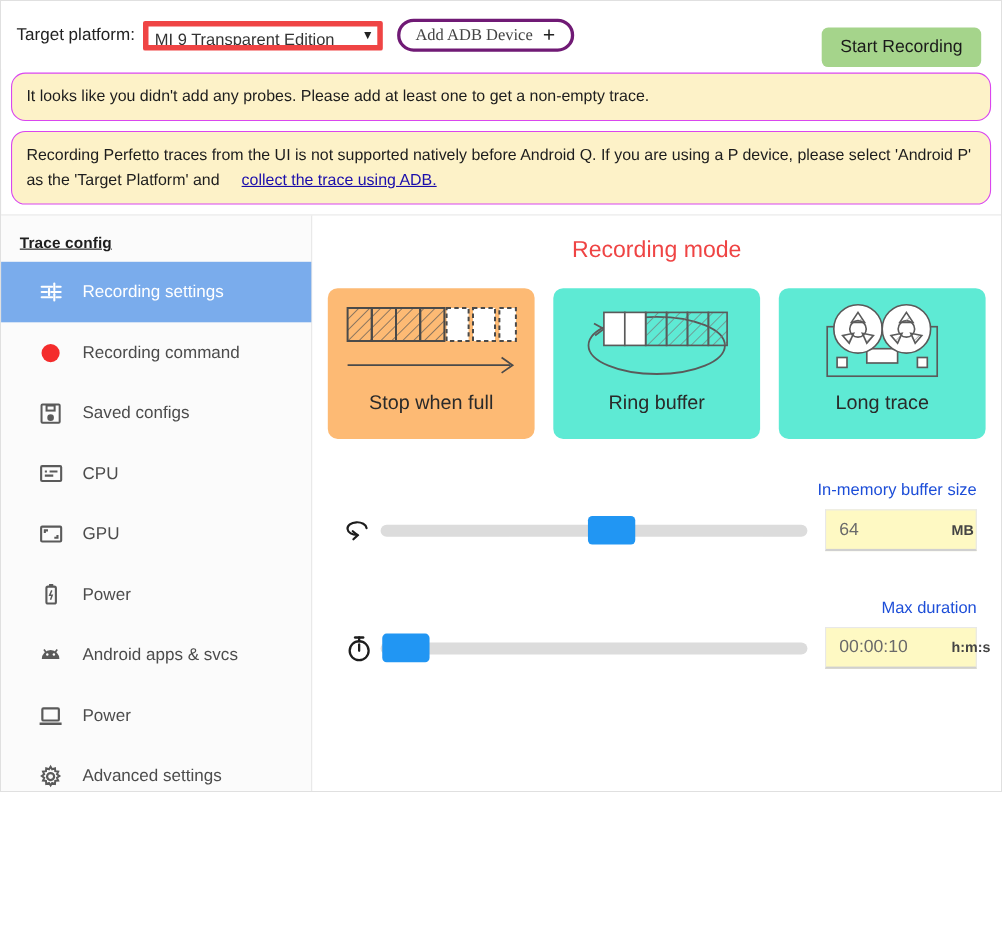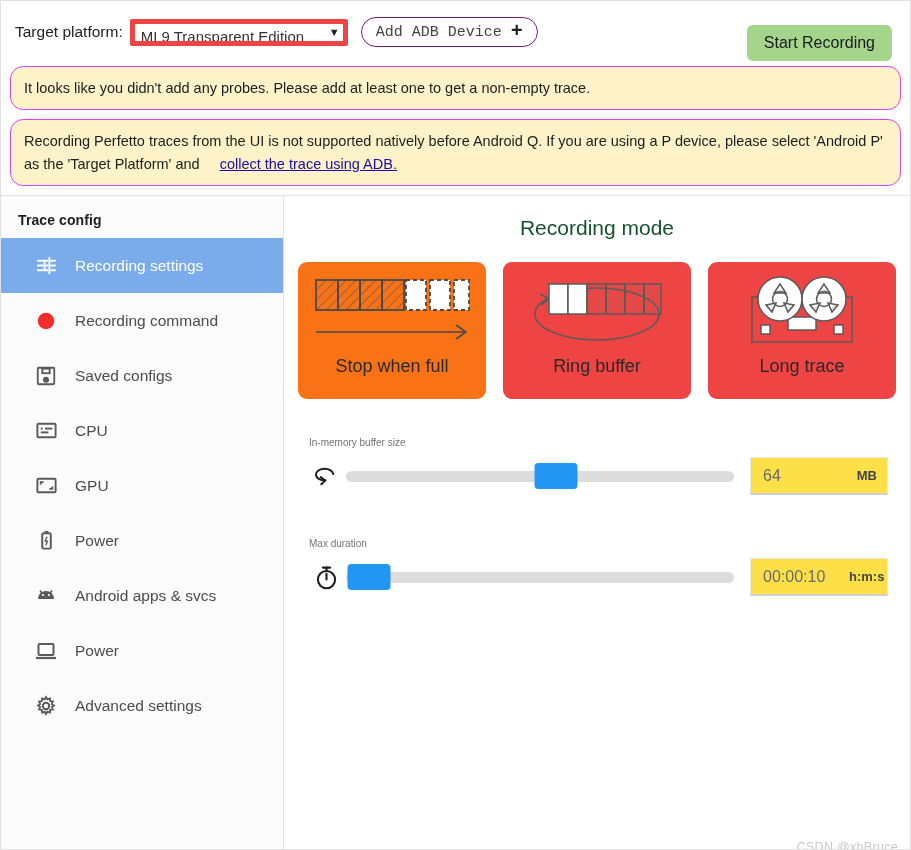--- a/index.html
+++ b/index.html
@@ -4,21 +4,21 @@
 <style>
   * { box-sizing: border-box; }
   html, body {
     margin: 0; padding: 0;
     background: #ffffff;
     font-family: "Liberation Sans", "DejaVu Sans", sans-serif;
   }
   #page {
     position: relative;
     width: 911px;
-    height: 850px;
+    height: 720px;
     background: #fff;
     overflow: hidden;
     border: 1px solid #e0e0e0;
   }
 
   
   .topbar {
     position: relative;
     height: 62px;
     display: flex;
@@ -50,25 +50,25 @@
   .select-wrap .chev {
     position: absolute;
     right: 8px; top: 50%;
     transform: translateY(-50%);
     pointer-events: none;
     font-size: 11px;
     color: #222;
   }
   .adb-btn {
     margin-left: 13px;
-    border: 1px solid #701a75;
+    border: 3px solid #701a75;
     border-radius: 15px;
     background: #fff;
     color: #444;
-    font-family: Liberation Mono, monospace;
+    font-family: Liberation Serif, serif;
     font-size: 15px;
     height: 30px;
     padding: 0 14px;
     display: inline-flex;
     align-items: center;
     gap: 9px;
     cursor: pointer;
   }
   .adb-btn .plus { font-size: 20px; font-weight: 700; line-height: 1; color: #222; }
   .start-rec {
@@ -111,20 +111,21 @@
     border-right: 1px solid #e2e2e2;
     padding-top: 2px;
     flex: 0 0 283px;
   }
   .sec-head {
     font-size: 14px;
     font-weight: bold;
     color: #1e1e1e;
     padding: 14px 0 10px 17px;
     letter-spacing: .1px;
+    text-decoration: underline;
   }
   .nav-item {
     display: flex;
     align-items: center;
     height: 55px;
     padding-left: 30px;
     cursor: pointer;
     color: #4c4c4c;
     font-size: 15.5px;
     font-weight: normal;
@@ -146,59 +147,60 @@
   
   .main {
     flex: 1;
     position: relative;
     padding: 0;
     background: #fff;
   }
   .mode-title {
     text-align: center;
     font-size: 21px;
-    color: #14532d;
+    color: #ef4444;
     margin-top: 20px;
     margin-bottom: 22px;
     font-weight: normal;
   }
   .modes {
     display: flex;
     justify-content: center;
     gap: 17px;
   }
   .mode-card {
     width: 188px;
     height: 137px;
     border-radius: 9px;
-    background: #ef4444;
+    background: #5eead4;
     display: flex;
     flex-direction: column;
     align-items: center;
     justify-content: flex-start;
     cursor: pointer;
     padding-top: 6px;
   }
-  .mode-card.selected { background: #f97316; }
+  .mode-card.selected { background: #fdba74; }
   .mode-card .art { height: 88px; display: flex; align-items: center; justify-content: center; }
   .mode-card .cap {
     font-size: 18px;
     color: #2a2a2a;
     text-align: center;
   }
 
   
   .slider-block { margin: 0 auto; width: 582px; }
   .slider-block.first { margin-top: 38px; }
   .slider-block.second { margin-top: 43px; }
   .sl-label {
-    font-size: 10px;
-    color: #737373;
+    font-size: 15px;
+    color: #1d4ed8;
     margin-bottom: 9px;
     padding-left: 3px;
+    text-align: right;
   }
   .sl-row { display: flex; align-items: center; }
   .sl-icon {
     width: 40px;
     flex: 0 0 40px;
     display: flex;
     align-items: center;
     justify-content: center;
     color: #333;
   }
@@ -229,21 +231,22 @@
   .val-box {
     width: 138px;
     flex: 0 0 138px;
     border: 1px solid #e8e8e8;
     border-bottom: 2px solid #d0d0d0;
     height: 38px;
     display: flex;
     align-items: center;
     justify-content: space-between;
     padding: 0 10px;
-    background: #fde047;
+    background: #fef9c3;
+    gap: 16px;
   }
   .val-box .num {
     font-size: 16px;
     color: #6a6a6a;
     font-family: "Liberation Sans", sans-serif;
     border: none;
     outline: none;
     background: transparent;
     width: 88px;
   }

